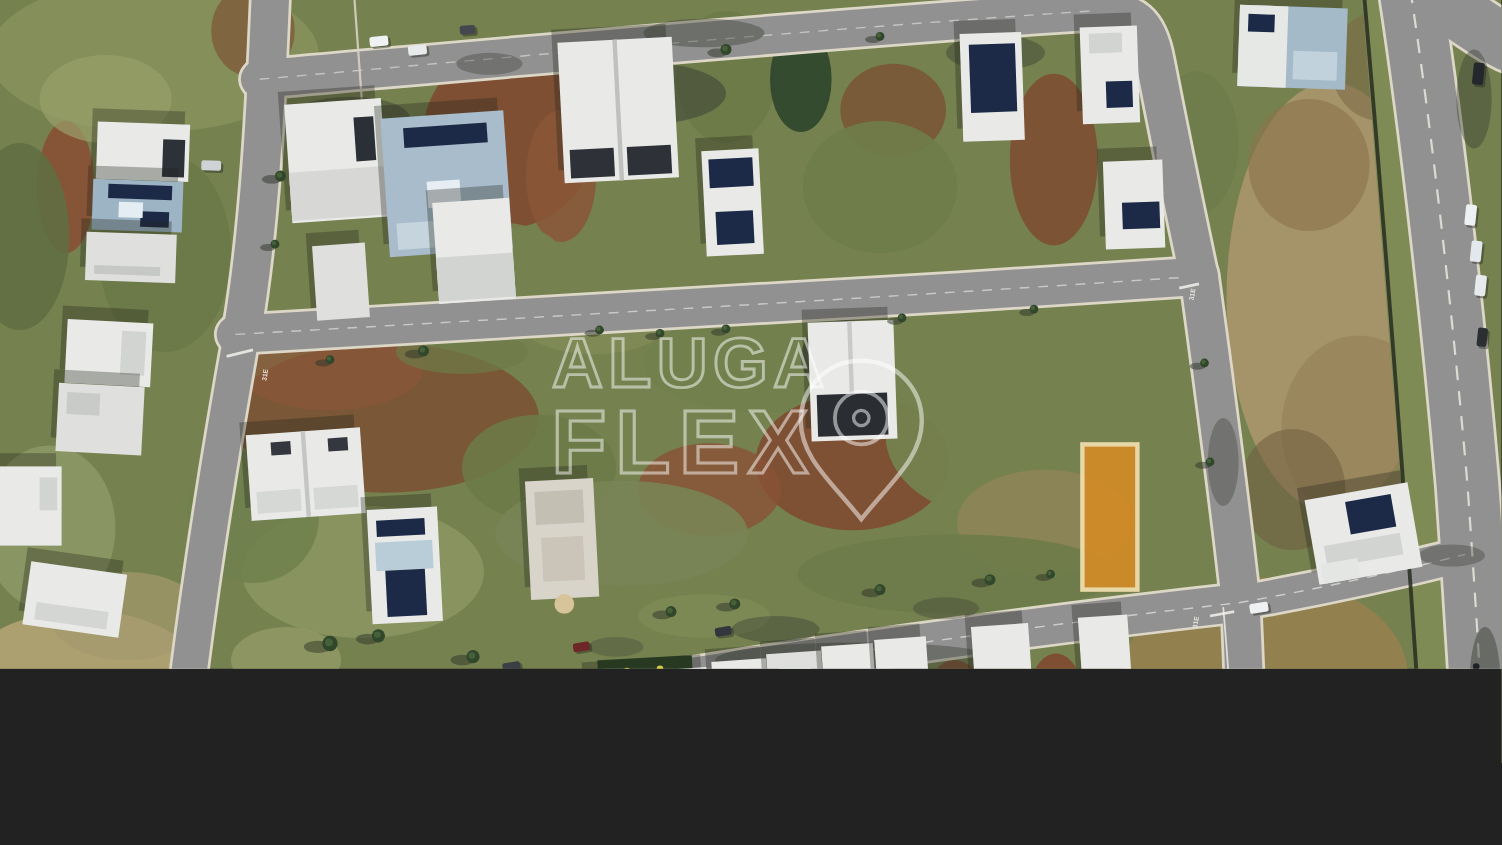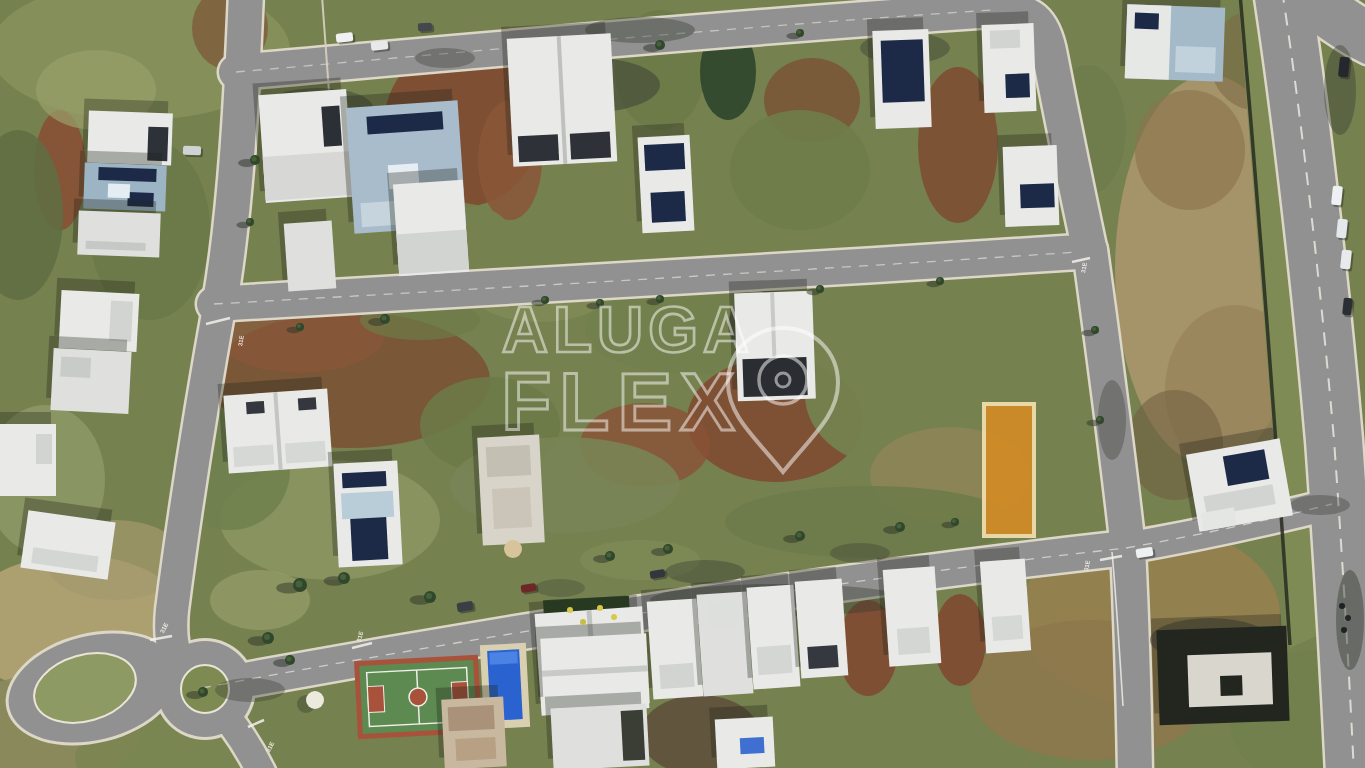--- a/index.html
+++ b/index.html
@@ -1,16 +1,16 @@
 <!DOCTYPE html>
 <html><head>
 <meta charset="utf-8">
 <style>
   html,body{margin:0;padding:0;background:#222;}
-  .stage{position:relative;width:1365px;height:768px;overflow:hidden;
+  .stage{position:relative;width:1365px;height:608px;overflow:hidden;
          font-family:"Liberation Sans",sans-serif;}
   .stage svg{position:absolute;left:0;top:0;display:block;}
   text.wm{font-family:"Liberation Sans",sans-serif;font-weight:bold;}
   text.painted{font-family:"Liberation Sans",sans-serif;font-weight:bold;}
 </style>
 </head>
 <body>
 
 <div class="stage">
   <svg id="scene" width="1365" height="768" viewBox="0 0 1365 768">

